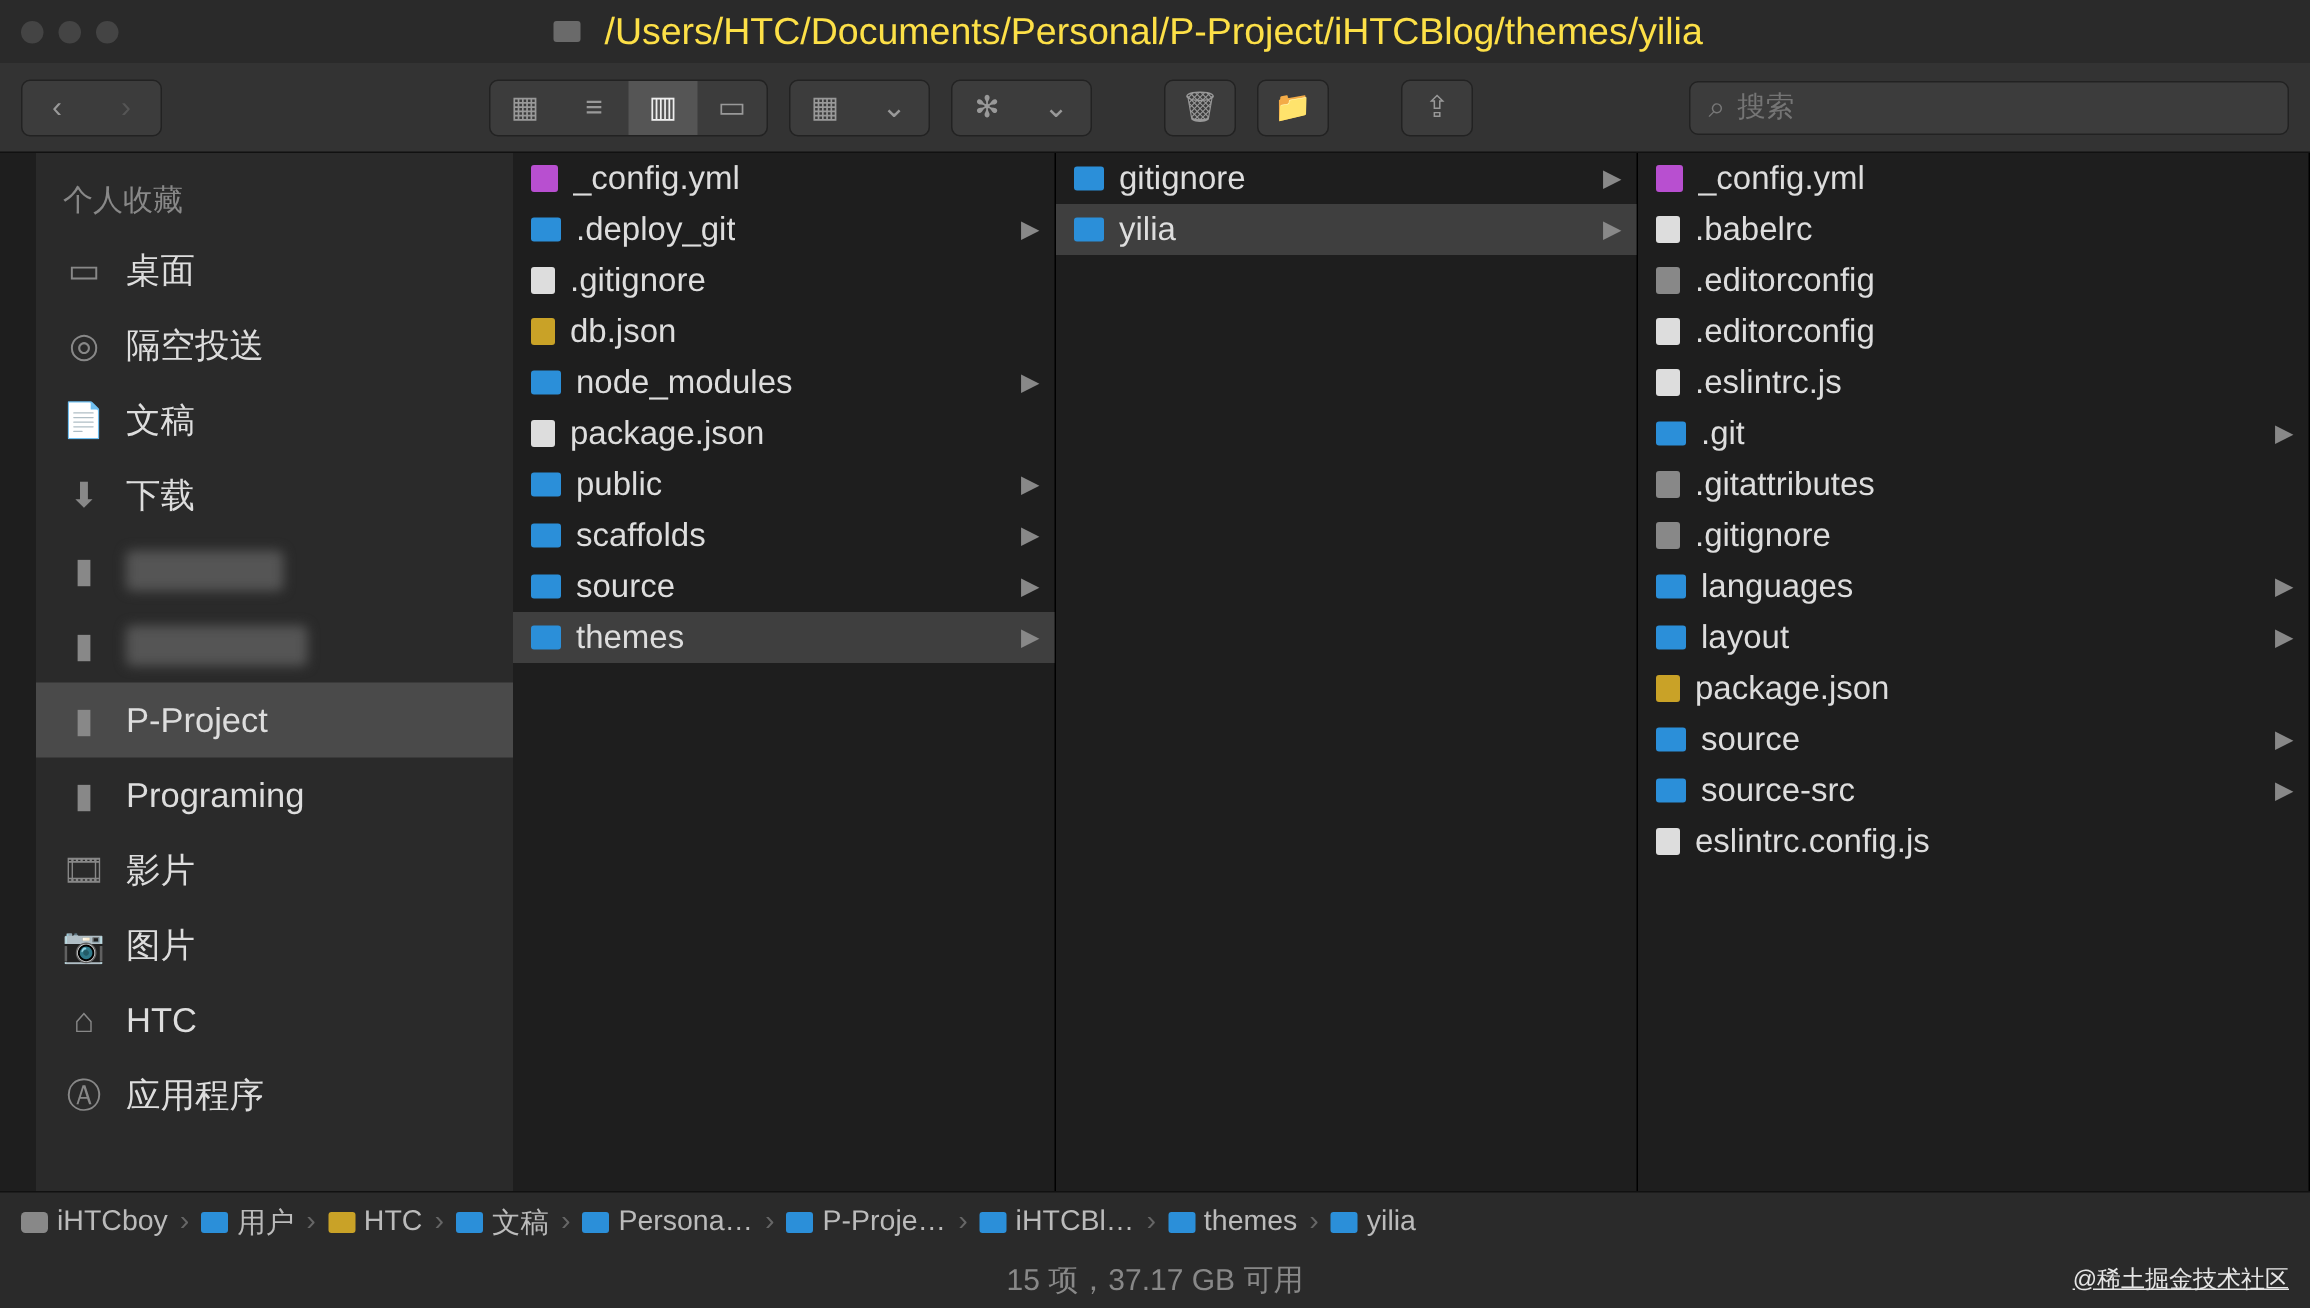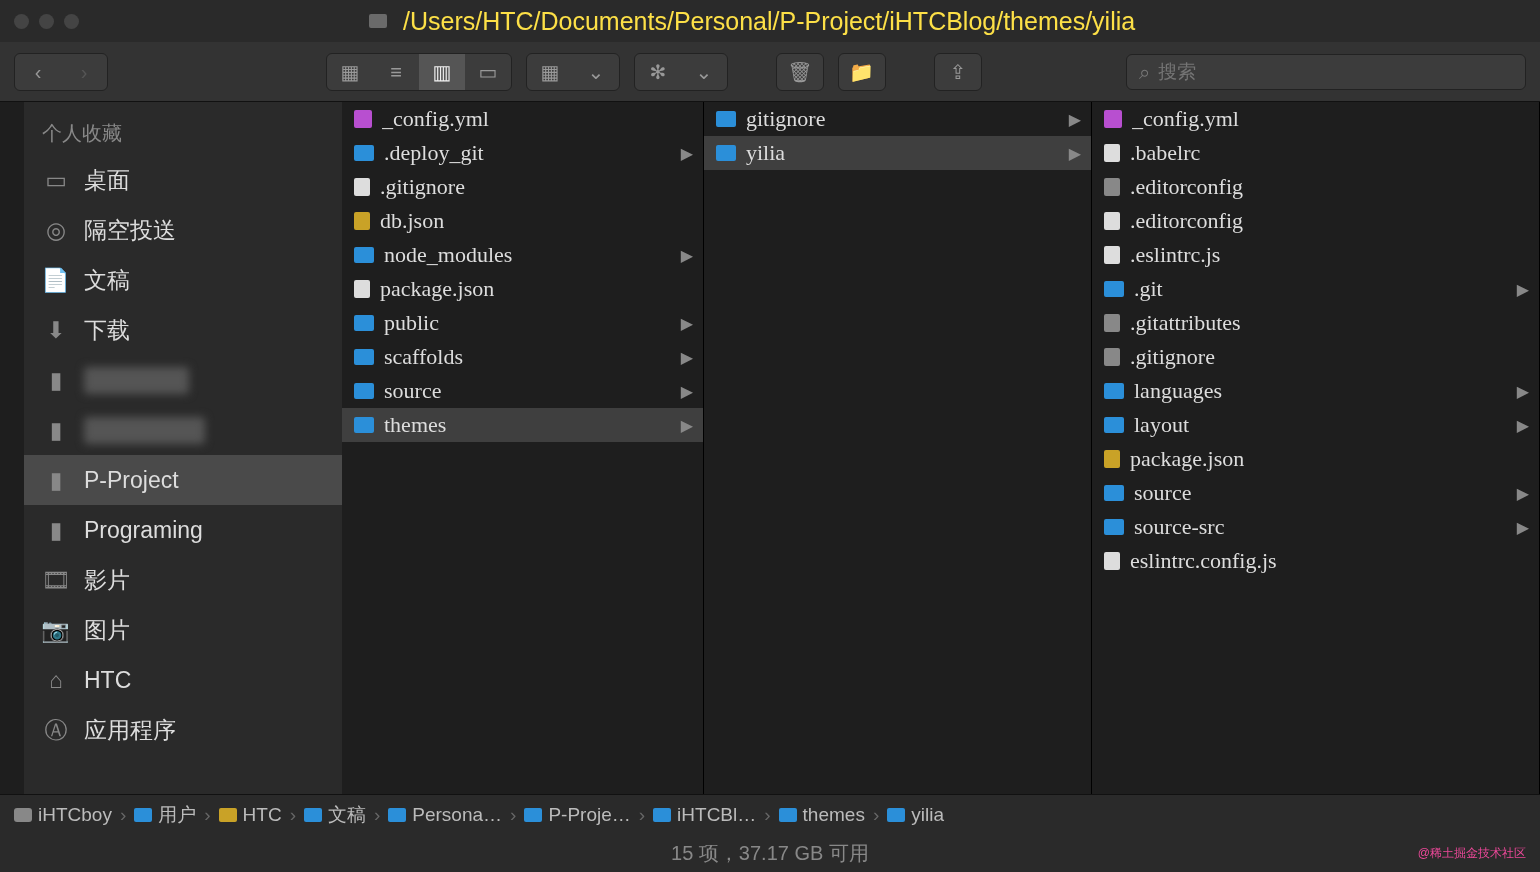--- a/index.html
+++ b/index.html
@@ -42,34 +42,34 @@
 .col-item { display: flex; align-items: center; padding: 0 12px; font-size: 22px; color: #ddd; height: 34px; gap: 10px; cursor: pointer; position: relative; }
 .col-item.selected { background: #3f3f3f; }
 .col-item .arrow { position: absolute; right: 10px; color: #888; font-size: 16px; }
 .fi { width: 20px; height: 16px; flex-shrink: 0; }
 .fi.folder { background: #2b8fd9; border-radius: 2px; }
 .fi.file { background: #ddd; border-radius: 2px; position: relative; width: 16px; height: 18px; }
 .fi.file.gear { background: #888; }
 .fi.file.json { background: #c9a227; }
 .fi.file.yml { background: #b84fd0; width: 18px; }
 .fi.file.md { background: #5a9fd4; }
-.col-item .label { white-space: nowrap; overflow: hidden; text-overflow: ellipsis; font-family: Liberation Serif, serif; }
+.col-item .label { white-space: nowrap; overflow: hidden; text-overflow: ellipsis; }
 
 
 .pathbar { height: 40px; background: #2a2a2a; display: flex; align-items: center; padding: 0 14px; gap: 4px; font-size: 19px; color: #bbb; border-top: 1px solid #111; overflow: hidden; }
 .pathbar .seg { display: flex; align-items: center; gap: 6px; white-space: nowrap; }
 .pathbar .sep { color: #666; padding: 0 4px; }
 .pathbar .pi { width: 18px; height: 14px; background: #2b8fd9; border-radius: 2px; flex-shrink: 0; }
 .pathbar .pi.disk { background: #888; border-radius: 3px; }
 .pathbar .pi.user { background: #2b8fd9; }
 .pathbar .pi.home { background: #c9a227; }
 
 
 .statusbar { height: 38px; background: #2a2a2a; display: flex; align-items: center; justify-content: center; font-size: 20px; color: #888; position: relative; }
-.watermark { position: absolute; right: 14px; font-size: 12px; color: #ec4899; }
+.watermark { position: absolute; right: 14px; font-size: 16px; color: #e5e5e5; text-decoration: underline; }
 
 
 .glyph { font-size: 20px; line-height: 1; }
 </style>
 </head>
 <body>
 
 <div class="titlebar">
   <div class="traffic-lights">
     <span></span>

